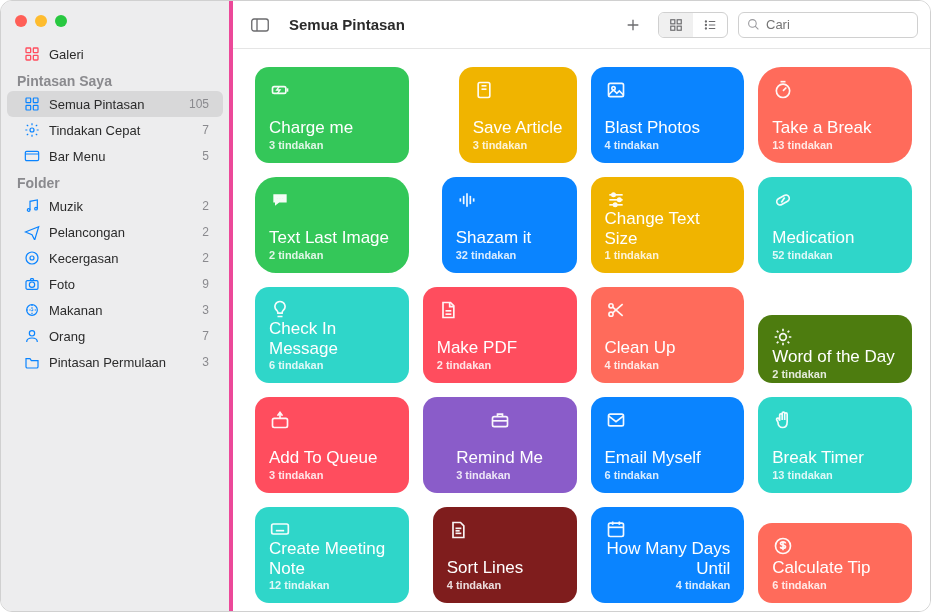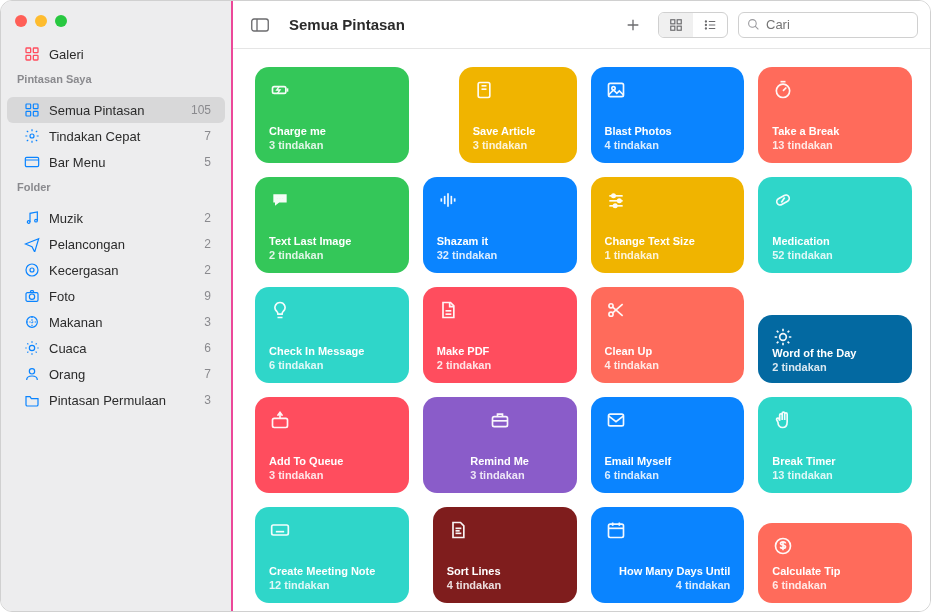--- a/index.html
+++ b/index.html
@@ -16,38 +16,38 @@
     border-radius: 12px;
     background: #fff;
     display: flex;
     border: 1px solid #d0d0d0;
     overflow: hidden;
     position: relative;
   }
   .sidebar {
     width: 232px;
     background: #ededee;
-    border-right: 2px solid #ec4899;
+    border-right: 4px solid #ec4899;
     padding-top: 10px;
     font-size: 13px;
     color: #333;
     overflow-y: auto;
   }
   .traffic {
     display: flex;
     gap: 8px;
     padding: 4px 14px 14px 14px;
   }
   .dot { width: 12px; height: 12px; border-radius: 50%; }
   .dot.r { background: #ff5f57; }
   .dot.y { background: #febc2e; }
   .dot.g { background: #28c840; }
   .section-title {
-    padding: 6px 16px 12px 16px;
-    font-size: 11px;
+    padding: 6px 16px 2px 16px;
+    font-size: 14px;
     color: #8a8a8e;
     font-weight: 600;
   }
   .sb-item {
     display: flex;
     align-items: center;
     gap: 8px;
     padding: 4px 14px 4px 16px;
     cursor: default;
     border-radius: 6px;
@@ -123,21 +123,21 @@
     flex-direction:column;
     justify-content:space-between;
     position:relative;
     cursor:default;
   }
   .card .cicon {
     width:22px; height:22px;
     display:flex; align-items:center; justify-content:center;
     opacity:0.95;
   }
-  .card .ctitle { font-size:11px; font-weight:700; line-height:1.15; }
+  .card .ctitle { font-size:17px; font-weight:400; line-height:1.15; }
   .card .csub { font-size:11px; opacity:0.85; margin-top:1px;font-weight:bold; }
   .card .cbody { }
   svg { display:block; }
 </style>
 </head>
 <body>
 
 <div class="window">
   <aside class="sidebar">
     <div class="traffic">
@@ -243,30 +243,20 @@
               <circle cx="12" cy="12" r="8"></circle>
               <path d="M12 4v16M4 12h16" stroke-dasharray="2 2"></path>
             </svg>
           </span>
       <span class="lbl">Makanan</span>
       <span class="cnt">3</span>
         </div>
         <div class="sb-item">
       <span class="ic">
             <svg width="16" height="16" viewBox="0 0 24 24" fill="none" stroke="#0a84ff" stroke-width="1.8">
-              <circle cx="12" cy="12" r="4"></circle>
-              <path d="M12 2v2M12 20v2M4 12H2M22 12h-2M5 5l1.5 1.5M17.5 17.5 19 19M5 19l1.5-1.5M17.5 6.5 19 5"></path>
-            </svg>
-          </span>
-      <span class="lbl">Cuaca</span>
-      <span class="cnt">6</span>
-        </div>
-        <div class="sb-item">
-      <span class="ic">
-            <svg width="16" height="16" viewBox="0 0 24 24" fill="none" stroke="#0a84ff" stroke-width="1.8">
               <circle cx="12" cy="8" r="4"></circle>
               <path d="M4 21c0-4 4-6 8-6s8 2 8 6"></path>
             </svg>
           </span>
       <span class="lbl">Orang</span>
       <span class="cnt">7</span>
         </div>
         <div class="sb-item">
       <span class="ic">
             <svg width="16" height="16" viewBox="0 0 24 24" fill="none" stroke="#0a84ff" stroke-width="1.8">
@@ -359,48 +349,48 @@
               <rect x="3" y="4" width="18" height="16" rx="2"></rect>
               <circle cx="9" cy="10" r="2"></circle>
               <path d="M3 18l6-6 4 4 3-3 5 5"></path>
             </svg>
           </div>
     <div class="cbody">
       <div class="ctitle">Blast Photos</div>
       <div class="csub">4 tindakan</div>
     </div>
         </div>
-        <div class="card" style="background: rgb(255, 107, 91);">
+        <div class="card" style="background: rgb(255, 107, 91); border-radius: 23px;">
     <div class="cicon">
             <svg width="20" height="20" viewBox="0 0 24 24" fill="none" stroke="#fff" stroke-width="2">
               <circle cx="12" cy="13" r="8"></circle>
               <path d="M12 13l4-4"></path>
               <path d="M9 2h6"></path>
             </svg>
           </div>
     <div class="cbody">
       <div class="ctitle">Take a Break</div>
       <div class="csub">13 tindakan</div>
     </div>
         </div>
-        <div class="card" style="background: rgb(52, 199, 89);">
+        <div class="card" style="background: rgb(52, 199, 89); border-radius: 21px;">
     <div class="cicon">
             <svg width="20" height="20" viewBox="0 0 24 24" fill="none" stroke="#fff" stroke-width="2">
               <path d="M4 5h16v10H11l-5 4v-4H4z" fill="#fff" stroke="none"></path>
               <circle cx="12" cy="10" r="1.2" fill="#34c759"></circle>
               <circle cx="8.5" cy="10" r="1.2" fill="#34c759"></circle>
               <circle cx="15.5" cy="10" r="1.2" fill="#34c759"></circle>
             </svg>
           </div>
     <div class="cbody">
       <div class="ctitle">Text Last Image</div>
       <div class="csub">2 tindakan</div>
     </div>
         </div>
-        <div class="card" style="background: rgb(10, 132, 255);">
+        <div class="card" style="background: rgb(10, 132, 255); margin-left: 19px;">
     <div class="cicon">
             <svg width="20" height="20" viewBox="0 0 24 24" fill="none" stroke="#fff" stroke-width="2">
               <line x1="4" y1="10" x2="4" y2="14"></line>
               <line x1="8" y1="7" x2="8" y2="17"></line>
               <line x1="12" y1="4" x2="12" y2="20"></line>
               <line x1="16" y1="7" x2="16" y2="17"></line>
               <line x1="20" y1="10" x2="20" y2="14"></line>
             </svg>
           </div>
     <div class="cbody">
@@ -468,21 +458,21 @@
               <circle cx="6" cy="17" r="2.5"></circle>
               <line x1="8" y1="8.5" x2="20" y2="19"></line>
               <line x1="8" y1="15.5" x2="20" y2="5"></line>
             </svg>
           </div>
     <div class="cbody">
       <div class="ctitle">Clean Up</div>
       <div class="csub">4 tindakan</div>
     </div>
         </div>
-        <div class="card" style="background: #0369a1; margin-top: 28px;">
+        <div class="card" style="background: #4d7c0f; margin-top: 28px;">
     <div class="cicon">
             <svg width="20" height="20" viewBox="0 0 24 24" fill="none" stroke="#fff" stroke-width="2">
               <circle cx="12" cy="12" r="4"></circle>
               <path d="M12 2v3M12 19v3M2 12h3M19 12h3M4.5 4.5l2 2M17.5 17.5l2 2M4.5 19.5l2-2M17.5 6.5l2-2"></path>
             </svg>
           </div>
     <div class="cbody">
       <div class="ctitle">Word of the Day</div>
       <div class="csub">2 tindakan</div>
     </div>

